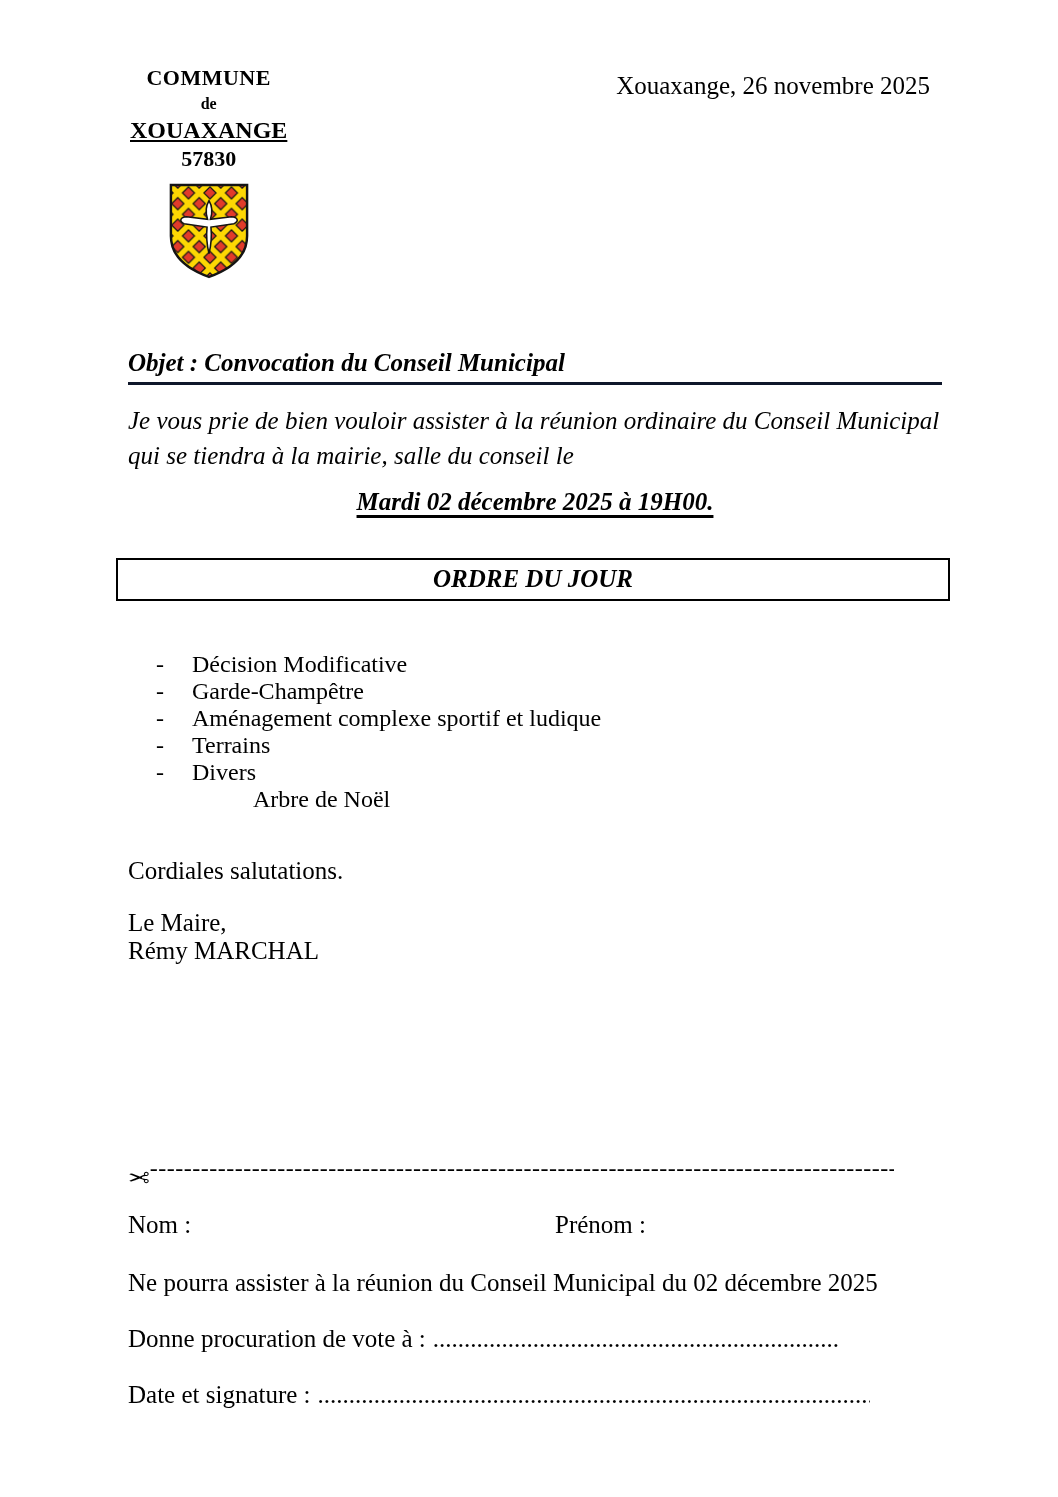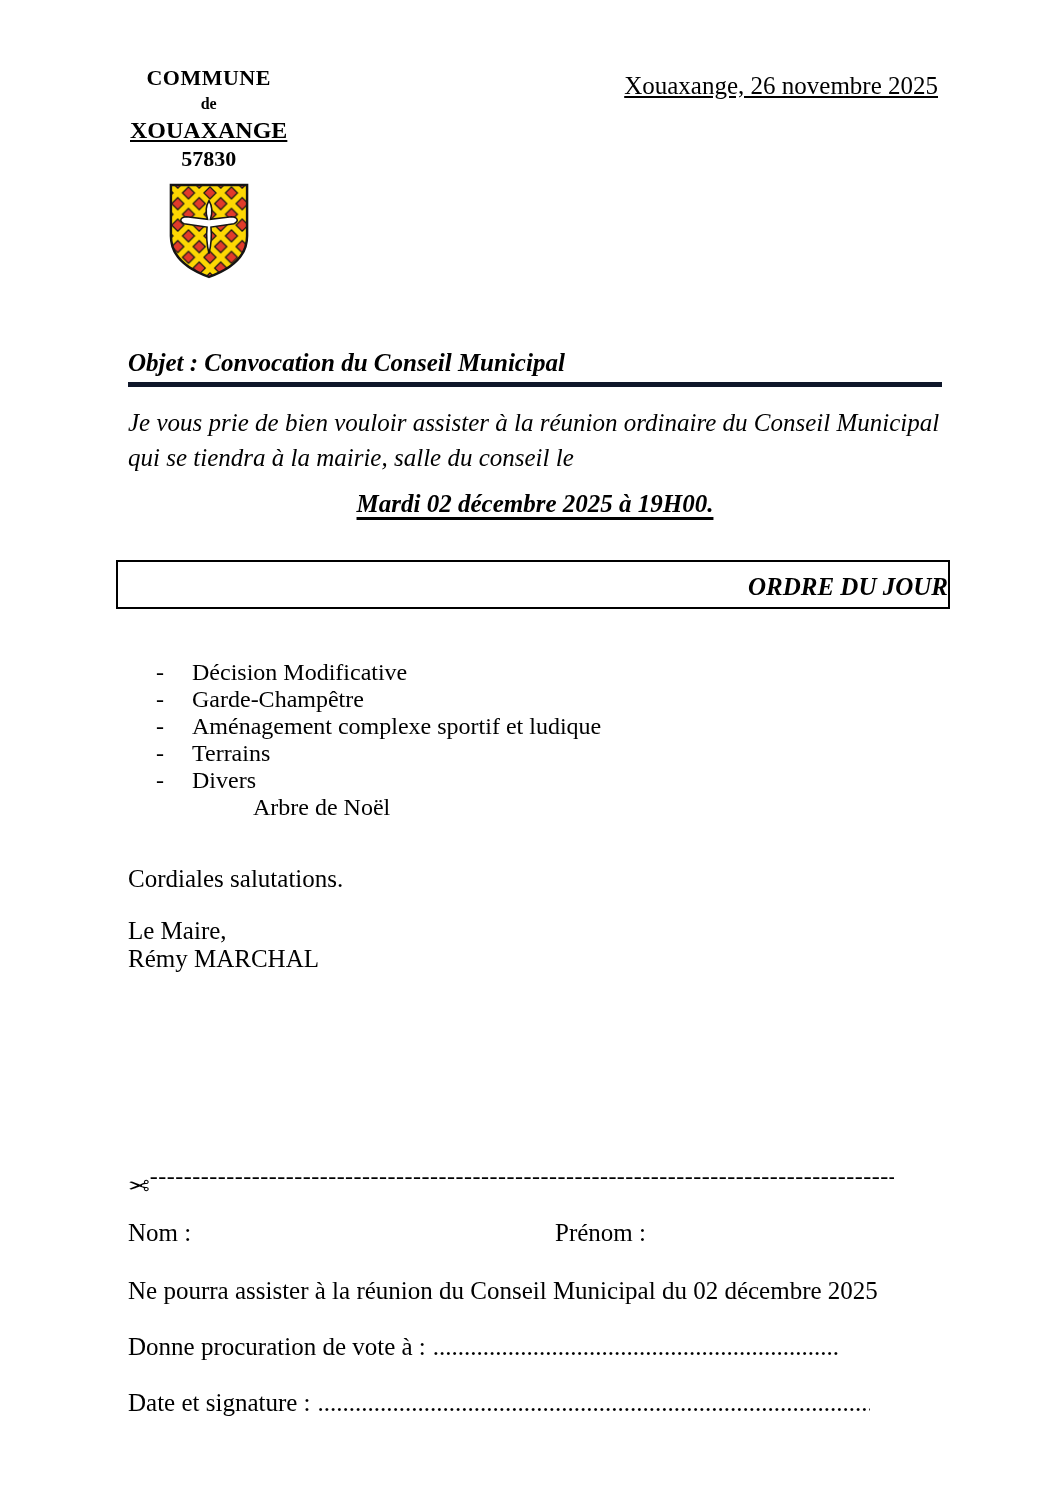--- a/index.html
+++ b/index.html
@@ -17,46 +17,46 @@
   }
 
   
   .header { position:relative; height:218px; }
   .commune-block { display:inline-block; text-align:center; min-width:150px; margin-left:2px; }
   .c1 { font-size:22px; font-weight:bold; letter-spacing:0.5px; line-height:26px; }
   .c2 { font-size:16px; font-weight:bold; margin-top:4px; line-height:18px; }
   .c3 { font-size:24px; font-weight:bold; margin-top:3px; line-height:28px;text-decoration:underline; }
   .c4 { font-size:22px; font-weight:bold; margin-top:2px; line-height:26px; }
   .crest { margin-top:10px; line-height:0; }
-  .dateline { position:absolute; top:7px; right:4px; font-size:25px;text-decoration:underline; }
+  .dateline { position:absolute; top:7px; right:12px; font-size:25px; }
 
   
   .objet {
     margin-top:66px;
     font-weight:bold; font-style:italic; font-size:25px;
-    border-bottom:5px solid #0f172a;
+    border-bottom:3px solid #0f172a;
     padding-bottom:5px;
   }
 
   
   .intro { margin-top:18px; font-style:italic; font-size:25px; line-height:35px; }
   .meeting { margin-top:15px; text-align:center; font-weight:bold; font-style:italic; font-size:25px; }
   .meeting .u {
     text-decoration:underline;
     text-decoration-thickness:2.5px;
     text-underline-offset:5px;
   }
 
   
   .agenda-box {
     margin-top:42px; margin-left:-12px; margin-right:-8px;
     border:2.5px solid #000;
-    text-align:right;
+    text-align:center;
     font-weight:bold; font-style:italic; font-size:25px;
-    padding:11px 0 6px 0;
+    padding:5px 0 6px 0;
   }
   .agenda-list { margin-top:50px; font-size:24px; }
   .agenda-item { display:flex; line-height:27px; }
   .agenda-dash { box-sizing:border-box; width:64px; padding-left:28px; }
   .agenda-sub { margin-left:125px; line-height:27px; }
 
   
   .salutation { margin-top:44px; line-height:28px; }
   .signoff { margin-top:24px; line-height:28px; }
 

